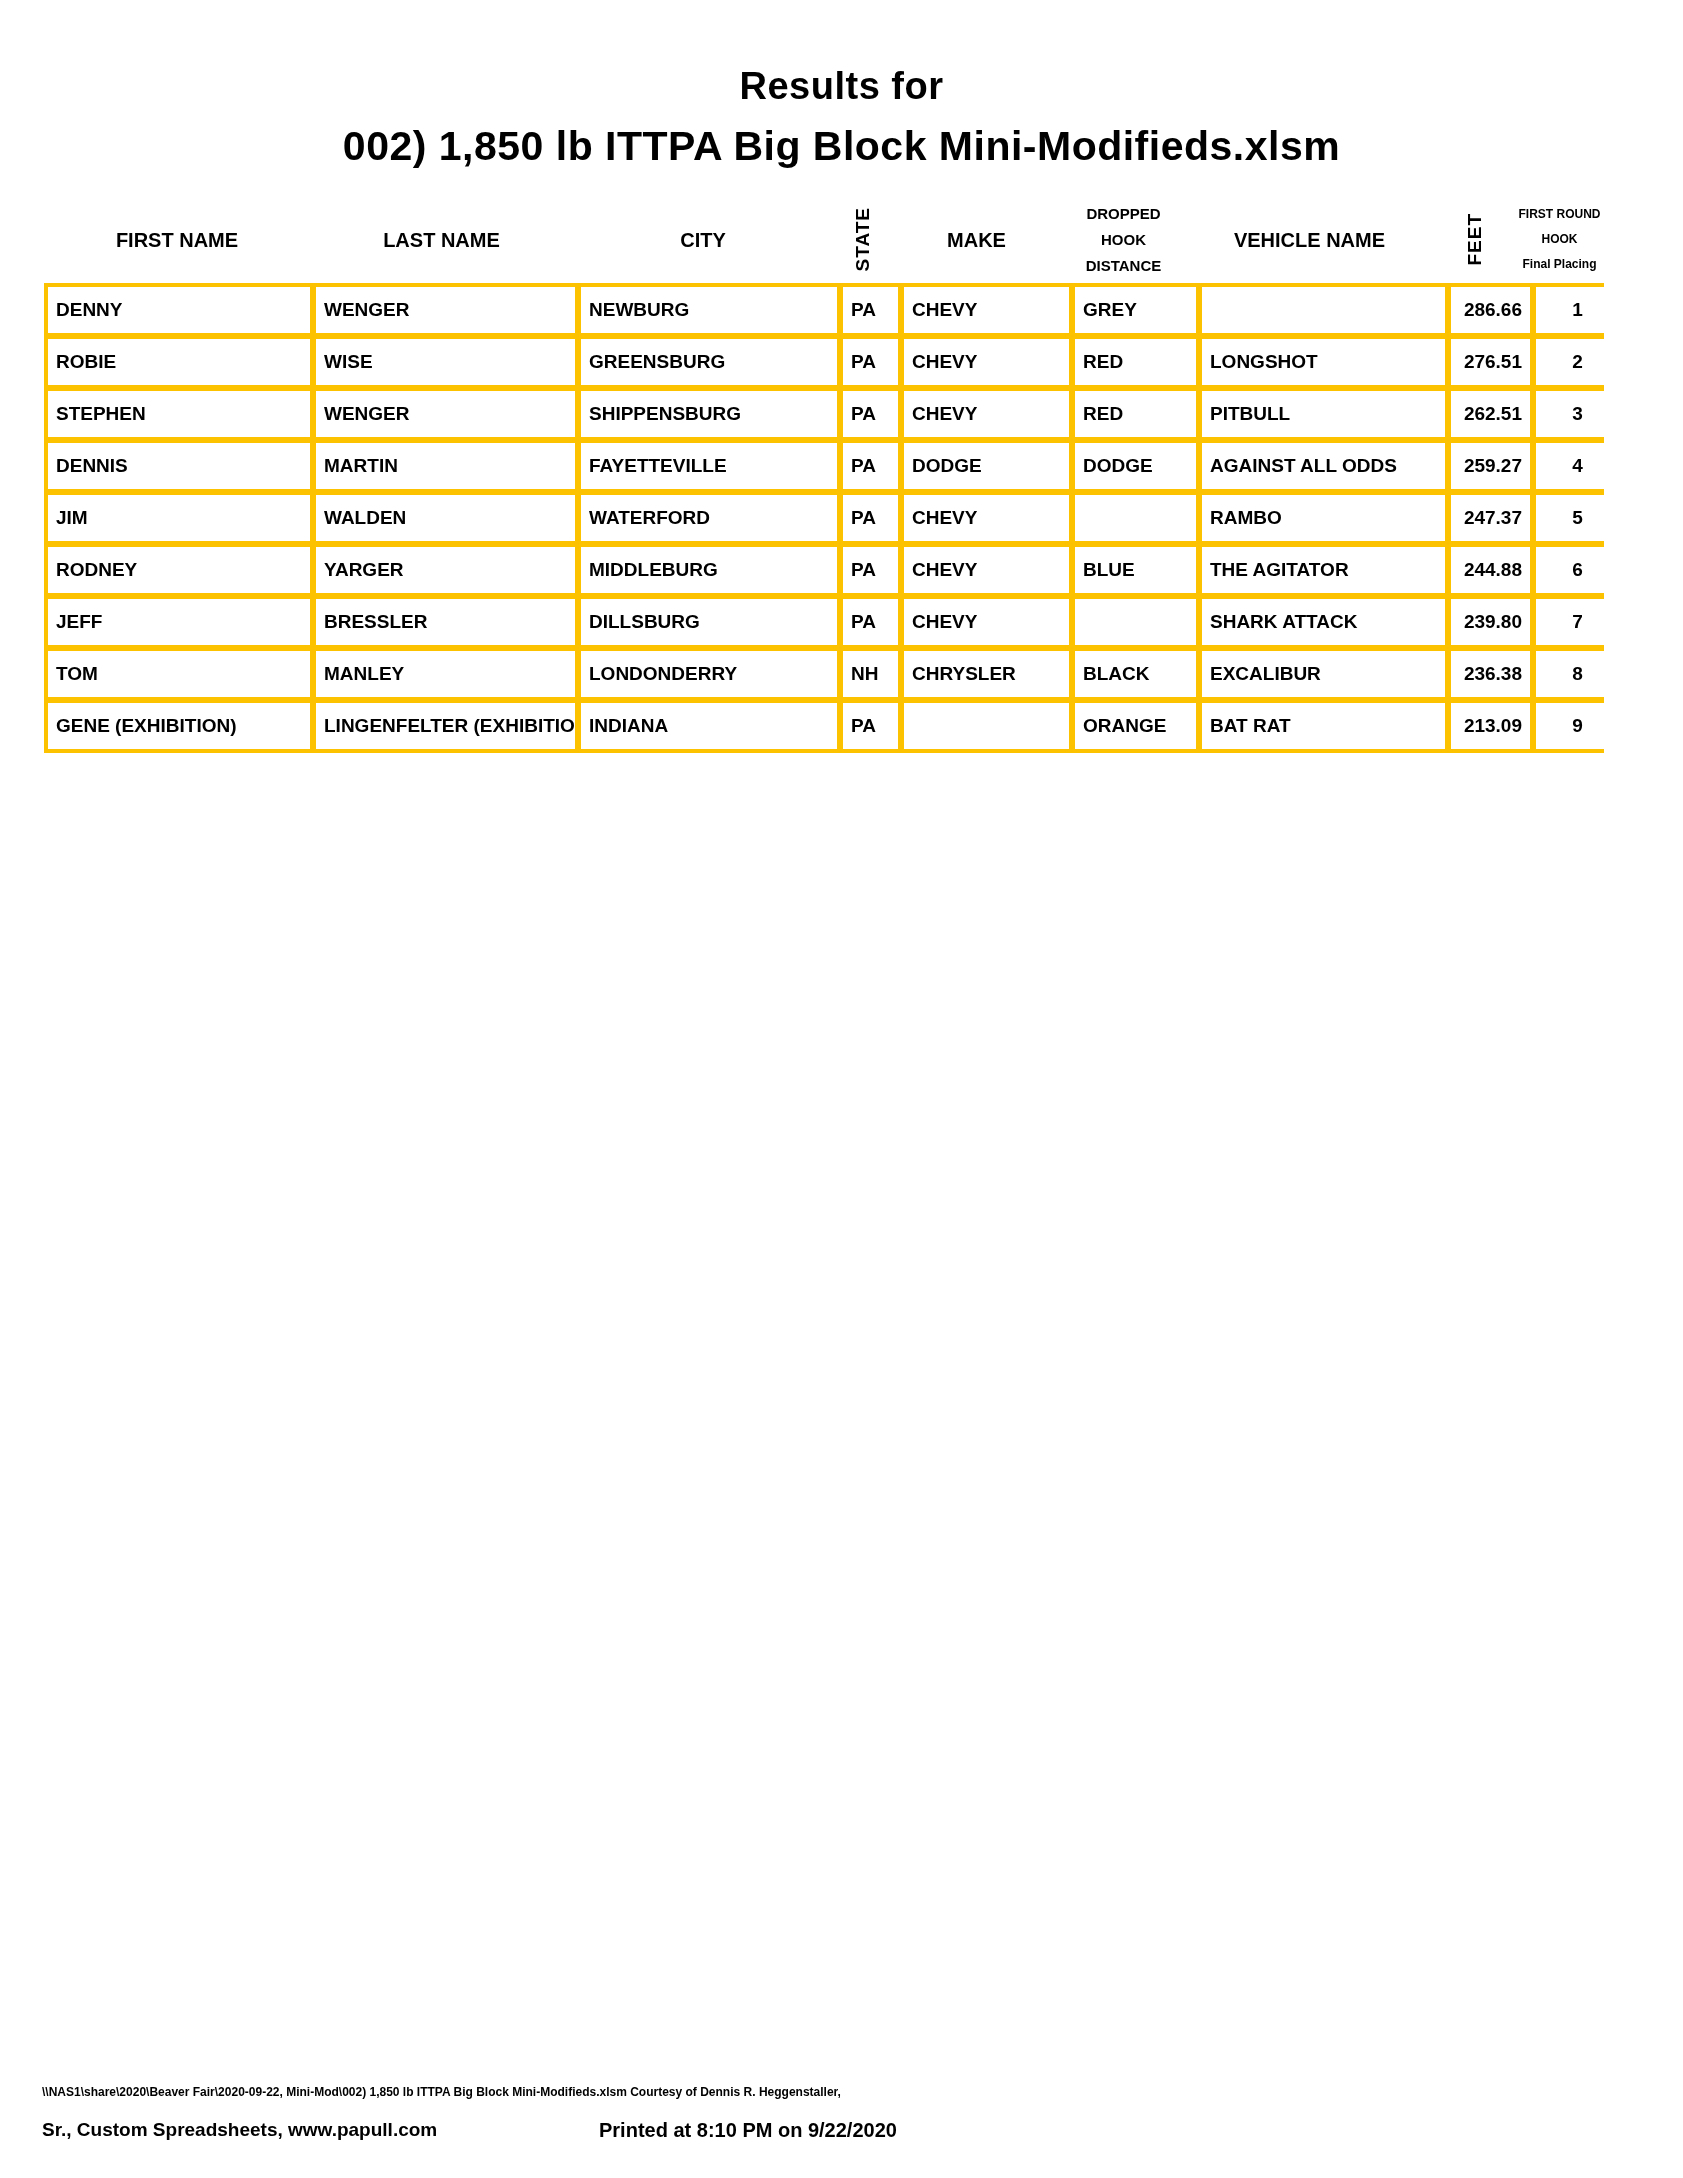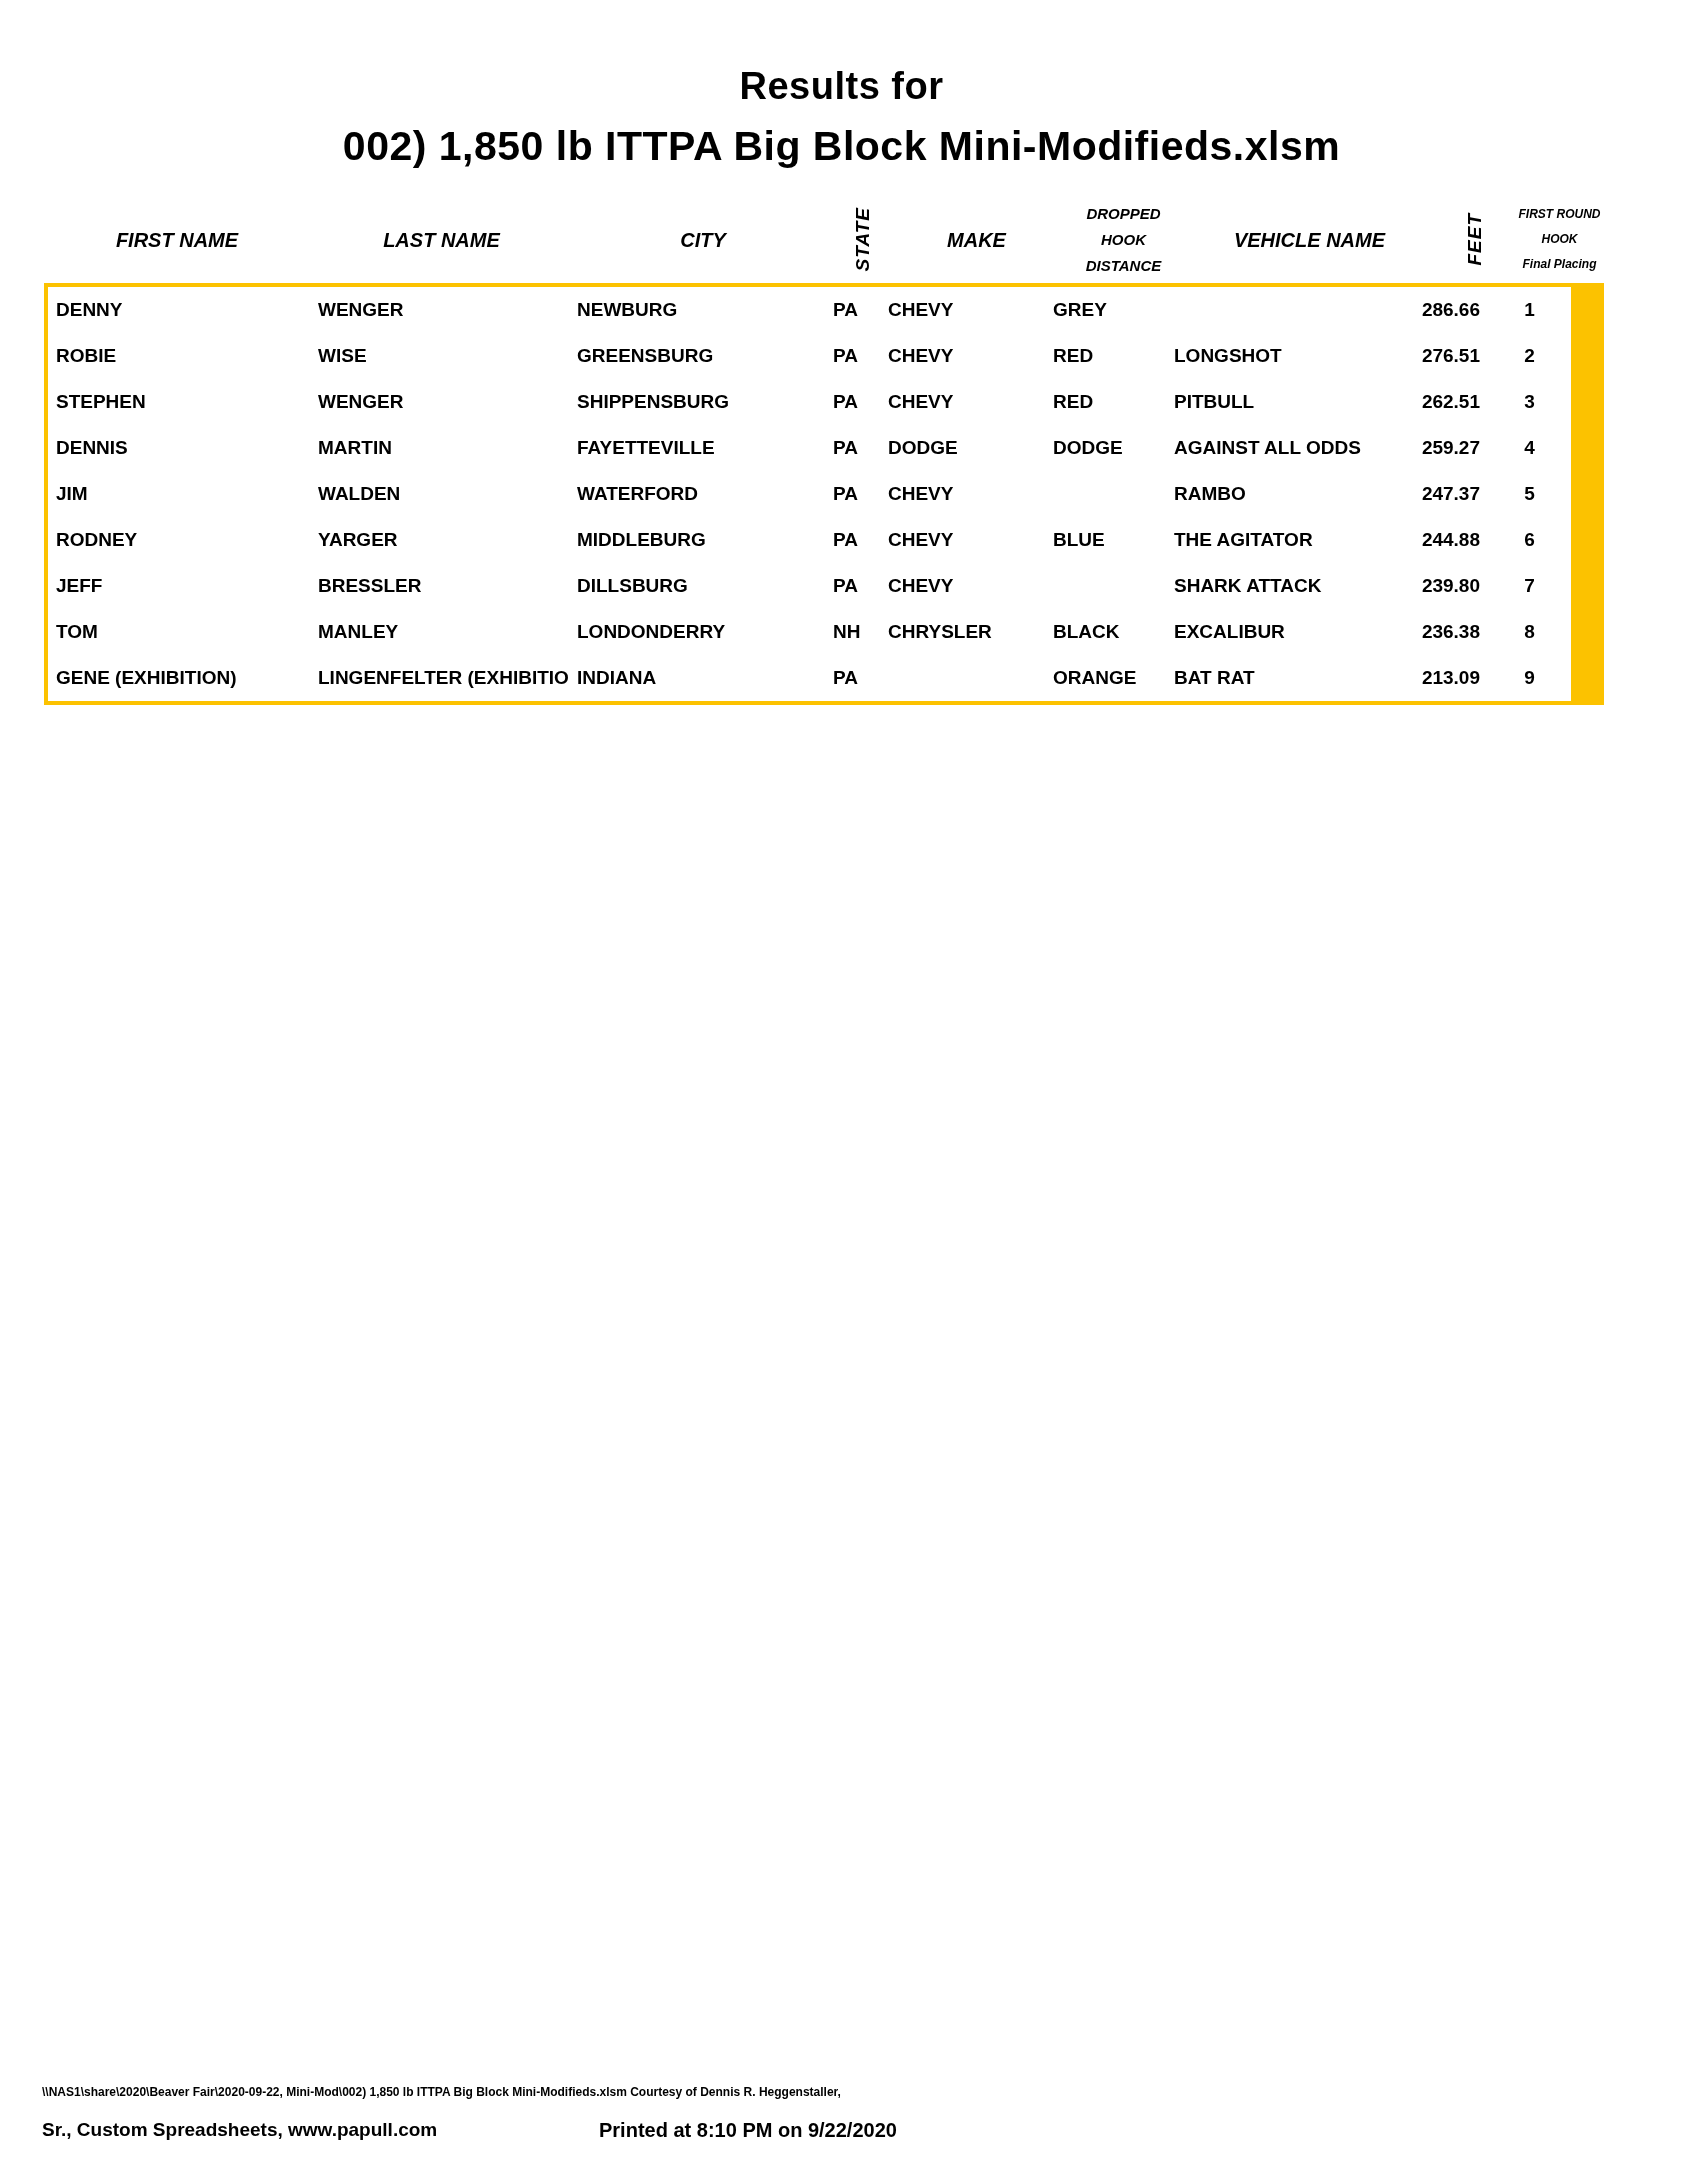--- a/index.html
+++ b/index.html
@@ -26,37 +26,37 @@
   }
 
   
   .header-row {
     position: absolute; left: 44px; top: 196px;
     width: 1560px; height: 87px;
     display: grid;
     grid-template-columns: 266px 263px 260px 59px 169px 125px 247px 83px 87px;
     align-items: center;
   }
-  .hc { text-align: center; font-size: 20px; line-height: 22px; font-style: italic; }
+  .hc { text-align: center; font-size: 20px; line-height: 22px; }
   .hc-small { font-size: 15px; line-height: 26px; white-space: pre-line; }
   .hc-tiny  { font-size: 12px; line-height: 25px; white-space: pre-line; }
   .hc-vert  { display: flex; justify-content: center; align-items: center; height: 87px; }
   .hc-vert .vtext {
     writing-mode: vertical-rl;
     transform: rotate(180deg);
     font-size: 19px; letter-spacing: 1px;
   }
 
   
   .grid {
     position: absolute; left: 44px; top: 283px;
     width: 1560px;
     display: grid;
     grid-template-columns: 262px 259px 256px 55px 165px 121px 243px 79px 83px;
-    gap: 0;
+    gap: 6px;
     padding: 4px 0 4px 4px;   
     background: var(--border-gold);
   }
   .cell {
     background: #ffffff;
     height: 46px;
     display: flex; align-items: center;
     padding: 0 8px;
     font-size: 19px;
     white-space: nowrap; overflow: hidden;

